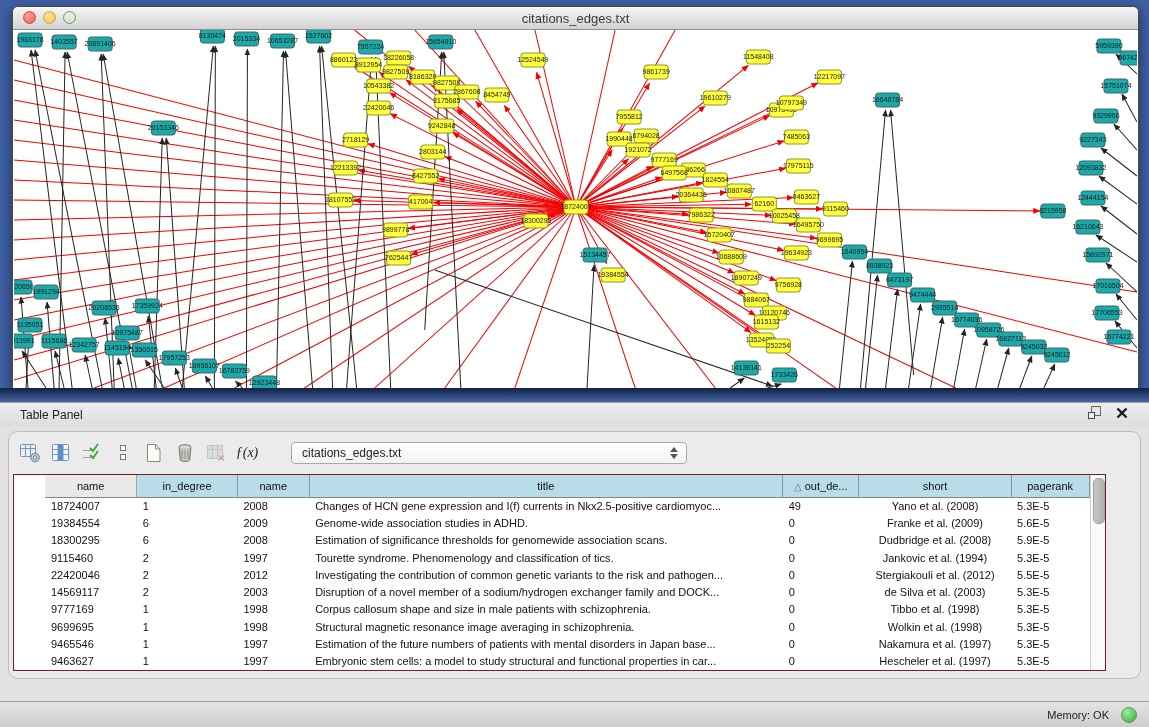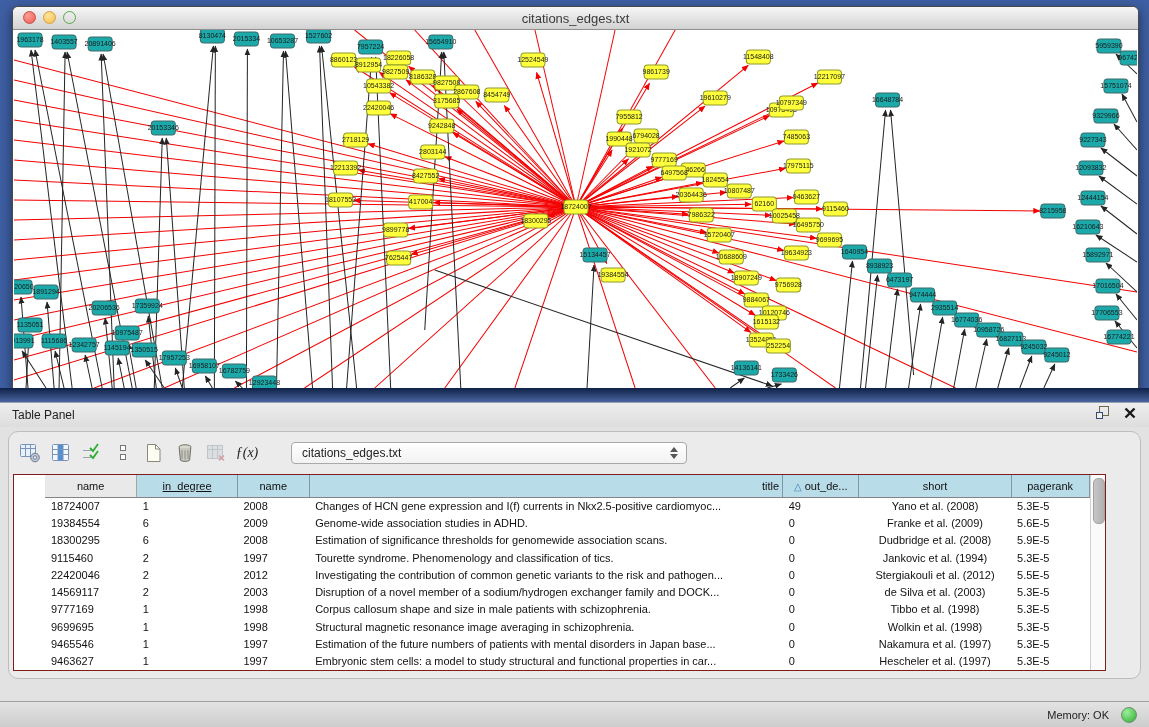--- a/index.html
+++ b/index.html
@@ -21,21 +21,21 @@
   .light.green{background:radial-gradient(circle at 35% 30%,#b0f0a2,#61c554;);border:1px solid #57a748;}
   .wtitle{flex:1;text-align:center;font-size:13px;color:#3a3a3a;}
   .canvas-wrap{position:absolute;left:1px;right:1px;top:23px;bottom:1px;background:#fff;overflow:hidden;}
   .canvas-wrap svg{display:block;width:100%;height:100%;}
   .e-red{stroke:#f40000;stroke-width:1;fill:none;}
   .e-black{stroke:#242424;stroke-width:1;fill:none;}
   .n-lbl{font-size:7px;fill:#1a1a1a;text-anchor:middle;font-family:"Liberation Sans",sans-serif;}
   
   .table-panel{position:absolute;left:0;top:402px;width:100%;height:325px;
        background:#e2e2e2;border-top:1px solid #96a0ae;}
-  .panel-header{height:24px;display:flex;align-items:center;padding:0 12px;
+  .panel-header{height:24px;display:flex;align-items:center;padding:0 20px;
        background:linear-gradient(#eeeeee,#dddddd);}
   .panel-title{font-size:12px;color:#222;flex:1;}
   .panel-actions{display:flex;align-items:center;gap:12px;}
   .inner-panel{position:absolute;left:8px;right:8px;top:28px;height:246px;
        border:1px solid #bdbdbd;border-radius:10px;background:#ebebeb;}
   .toolbar{height:42px;display:flex;align-items:center;gap:5px;padding:0 8px;}
   .tool-btn{width:26px;height:26px;display:flex;align-items:center;justify-content:center;border-radius:3px;}
   .combo{margin-left:26px;width:396px;height:22px;background:linear-gradient(#ffffff,#f2f2f2);
        border:1px solid #a9a9a9;border-radius:4px;display:flex;align-items:center;
        padding:0 6px;box-sizing:border-box;font-size:12px;color:#222;}
@@ -781,23 +781,23 @@
               <i class="step-down"></i>
             </span>
         </div>
       </div>
 
       <div class="table-wrap">
         <table class="dt">
           <thead>
               <tr id="hdr-row">
                 <th class="plain" style="width: 99px;">name</th>
-                <th class="" style="width: 111px; text-decoration: underline;">in_degree</th>
+                <th class="" style="width: 111px;">in_degree</th>
                 <th class="" style="width: 80px;">name</th>
-                <th class="" style="width: 486px; text-align: right;">title</th>
+                <th class="" style="width: 486px;">title</th>
                 <th class="" style="width: 80px;"><span class="sort-tri">△</span>out_de...</th>
                 <th class="" style="width: 157px;">short</th>
                 <th class="" style="width: 84px; margin-top: 22px;">pagerank</th>
               </tr>
             </thead>
           <tbody id="body-rows">
               <tr>
                 <td>18724007</td>
                 <td>1</td>
                 <td>2008</td>

